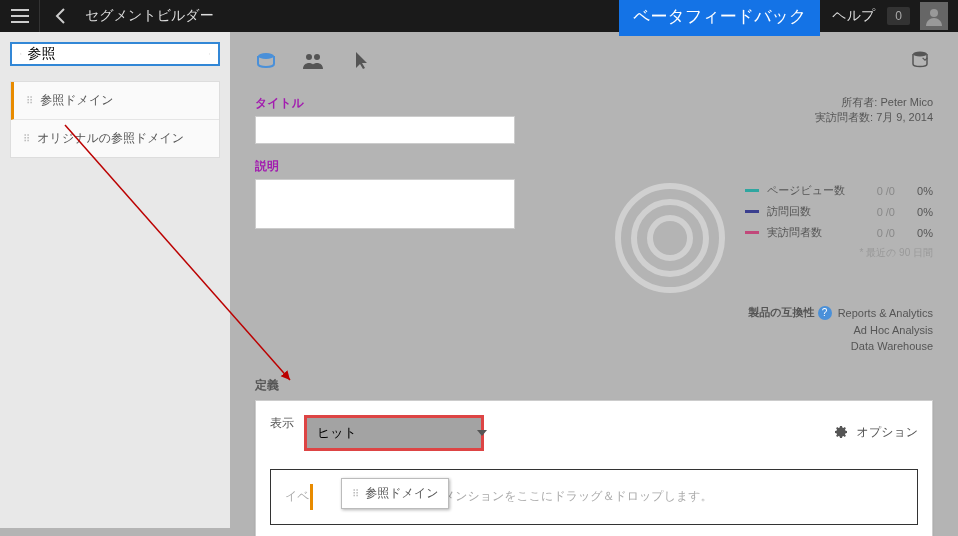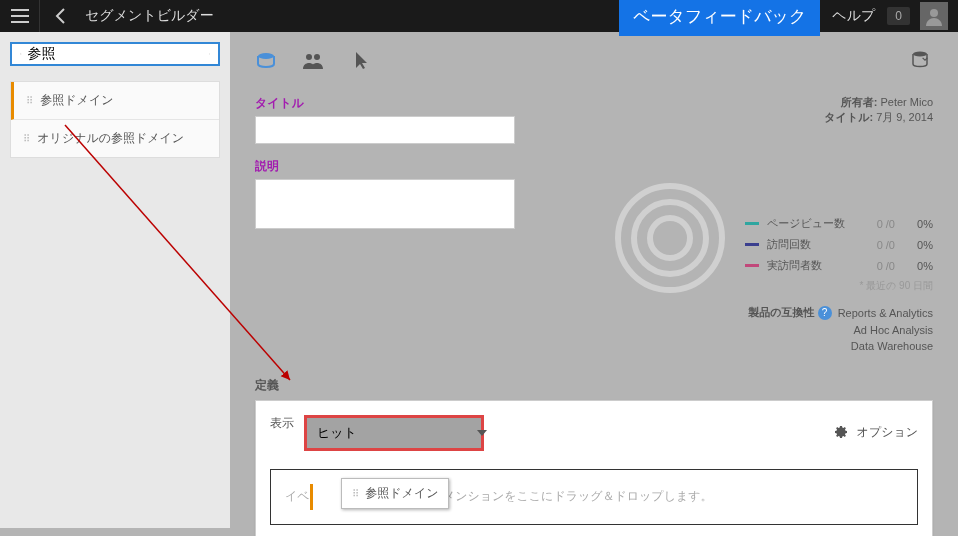--- a/index.html
+++ b/index.html
@@ -36,23 +36,23 @@
 .toolbar-icon.active svg{fill:#4a90d9}
 .toolbar-spacer{flex:1}
 .db-menu svg{width:22px;height:22px;fill:#555}
 
 .meta-row{display:flex;margin-top:18px}
 .meta-left{flex:1}
 .meta-label{font-size:12px;color:#a21caf;font-weight:bold;margin-bottom:4px}
 .meta-input{width:260px;height:28px;border:1px solid #ccc;background:#fff}
 .meta-textarea{width:260px;height:50px;border:1px solid #ccc;background:#fff;resize:none}
 .meta-right{text-align:right;font-size:11px;color:#555}
-.meta-right .bold{font-weight:bold}
-
-.summary{display:flex;margin-top:-50px;justify-content:flex-end;align-items:flex-end;gap:20px}
+.meta-right .bold{font-weight:normal}
+
+.summary{display:flex;margin-top:-50px;justify-content:flex-end;align-items:flex-start;gap:20px}
 .donut{width:110px;height:110px;position:relative}
 .donut .ring{position:absolute;border:6px solid #d0d0d0;border-radius:50%}
 .donut .r1{inset:0}
 .donut .r2{inset:16px}
 .donut .r3{inset:32px}
 .metrics{font-size:11px;color:#555}
 .metric-row{display:flex;align-items:center;gap:8px;margin-bottom:6px;justify-content:flex-end}
 .metric-bar{width:14px;height:3px}
 .metric-label{width:80px;text-align:left}
 .metric-val{width:40px;text-align:right;color:#888}
@@ -158,21 +158,21 @@
 
     <div class="meta-row">
       <div class="meta-left">
         <div class="meta-label">タイトル</div>
         <input class="meta-input" style="">
         <div class="meta-label" style="margin-top:14px">説明</div>
         <textarea class="meta-textarea" style=""></textarea>
       </div>
       <div class="meta-right">
         <div><span class="bold">所有者:</span> <span>Peter Mico</span></div>
-        <div><span class="bold">タイトル:</span> <span>7月 9, 2014</span></div>
+        <div><span class="bold">実訪問者数:</span> <span>7月 9, 2014</span></div>
       </div>
     </div>
 
     <div class="summary">
       <div class="donut">
         <div class="ring r1"></div>
           <div class="ring r2"></div>
           <div class="ring r3"></div>
       </div>
       <div class="metrics">

